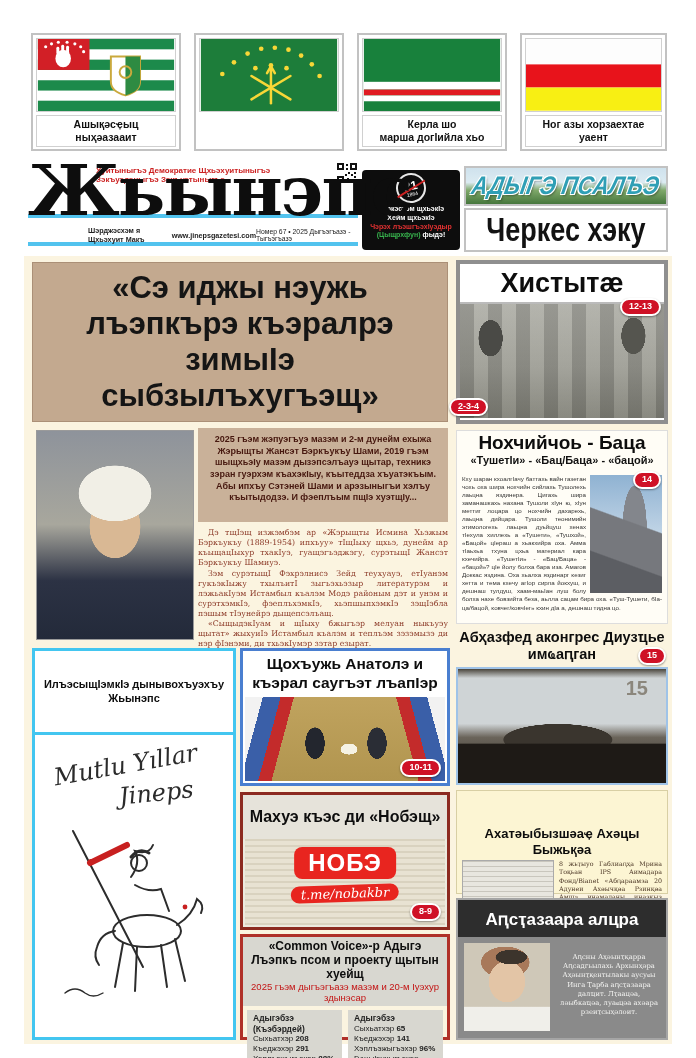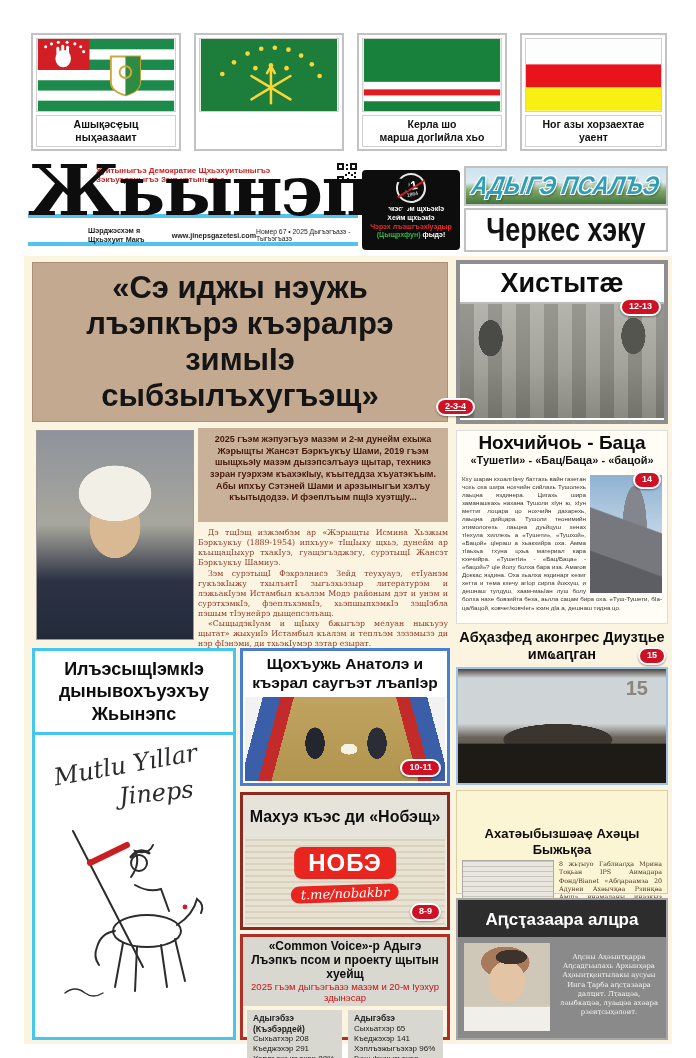--- a/index.html
+++ b/index.html
@@ -33,30 +33,30 @@
   .logo-ch { left:464px; top:208px; width:204px; height:44px; border:2px solid #c2c2c2; background:#fff; display:flex; align-items:center; justify-content:center; }
   .logo-ch span { font-weight:bold; font-size:27px; color:#121212; transform:scaleY(1.2); letter-spacing:0; }
 
   
   .cream { left:24px; top:256px; width:648px; height:788px; background:#fbf4e0; }
 
   
   .headline-box { left:32px; top:262px; width:416px; height:160px; background:#c3a98f; border:1px solid #ab9077; display:flex; align-items:center; justify-content:center; text-align:center; padding:6px 10px; }
   .headline-box h1 { font-size:31px; line-height:1.16; color:#151515; font-weight:bold;text-align:center; }
   .badge { background:#cf1126; color:#fff; font-weight:bold; font-size:9px; border:2px solid #fff; border-radius:12px; padding:1px 7px; box-shadow:0 1px 2px rgba(0,0,0,.4); line-height:1.3; white-space:nowrap; }
-  .b-headline { position:absolute; right:221px; top:398px; z-index:5;text-decoration:underline; }
+  .b-headline { position:absolute; right:208px; top:398px; z-index:5;text-decoration:underline; }
 
   .lead-photo { left:36px; top:430px; width:158px; height:210px; border:1px solid #9a9a9a; }
   .lead-intro { left:198px; top:428px; width:250px; height:94px; background:#c9b199; color:#47180f; font-weight:bold; font-size:9px; line-height:1.3; text-align:center; padding:6px 8px; }
   .lead-body { left:198px; top:528px; width:250px; height:114px; font-family:"DejaVu Serif", serif; font-size:7.8px; line-height:1.3; color:#8c3a28; text-align:justify; }
   .lead-body p { text-indent:10px; }
 
   
   .ny-box { left:32px; top:648px; width:204px; height:392px; border:3px solid #43c6f0; background:#fff; }
-  .ny-head { height:84px; display:flex; align-items:center; justify-content:center; text-align:center; font-weight:bold; font-size:18px; line-height:1.25; color:#0d0d0d; border-bottom:3px solid #43c6f0; padding:4px; }
+  .ny-head { height:84px; display:flex; align-items:center; justify-content:center; text-align:center; font-weight:bold; font-size:11px; line-height:1.25; color:#0d0d0d; border-bottom:3px solid #43c6f0; padding:4px; }
   .ny-cartoon { position:relative; height:298px; }
   .hand1 { position:absolute; left:18px; top:16px; font-family:"DejaVu Serif", serif; font-style:italic; font-size:24px; color:#2b2b2b; transform:rotate(-10deg); }
   .hand2 { position:absolute; left:84px; top:44px; font-family:"DejaVu Serif", serif; font-style:italic; font-size:24px; color:#2b2b2b; transform:rotate(-6deg); }
 
   
   .mid-box { left:240px; width:210px; background:#fff; }
   .award { top:648px; height:138px; border:3px solid #4a7fd0; }
   .award-head { height:46px; display:flex; align-items:center; justify-content:center; text-align:center; font-weight:bold; font-size:15.5px; line-height:1.2; color:#0d0d0d; padding:2px; }
   .award-photo { position:relative; height:84px; margin:0 2px; }
   .b-award { position:absolute; right:4px; bottom:4px; }
@@ -70,21 +70,21 @@
   .nobe-handle { position:absolute; left:50%; top:46px; transform:translateX(-50%) rotate(-2deg); background:#e8251f; color:#fff; font-style:italic; font-size:13px; padding:1px 10px; border-radius:9px; font-family:"DejaVu Serif", serif; }
   .b-nobe { position:absolute; right:4px; bottom:4px; }
 
   .cv { top:934px; height:106px; border:3px solid #b03028; background:#fbf4e0; }
   .cv-head { background:#d8d7d0; text-align:center; padding:3px 2px 2px; }
   .cv-title { font-weight:bold; font-size:12px; line-height:1.15; color:#0d0d0d; }
   .cv-sub { font-weight:normal; font-size:9.5px; line-height:1.15; color:#c31414; margin-top:1px; }
   .cv-stats { display:flex; gap:6px; padding:4px 4px; }
   .cv-col { flex:1; background:#d8d7d0; padding:3px 6px; font-size:8px; line-height:1.25; color:#222; }
   .cv-col .ct { font-weight:bold; font-size:8.5px; }
-  .cv-row b { font-weight:normal; }
+  .cv-row b { font-weight:bold; }
 
   
   .right-box { left:456px; width:212px; }
   .khist { top:260px; height:164px; border:4px solid #8f8f8f; background:#fff; }
   .khist-head { height:40px; display:flex; align-items:center; justify-content:center; font-weight:bold; font-size:27px; color:#0d0d0d; border-bottom:2px solid #bbb; }
   .khist-photo { position:relative; height:114px; }
   .b-khist { position:absolute; right:3px; top:34px; z-index:4; }
 
   .nokh { top:430px; height:194px; background:#fffdf6; border:1px solid #ddd; padding:2px 5px; }
   .nokh-title { text-align:center; font-weight:bold; font-size:19px; color:#0d0d0d; line-height:1.1; }

